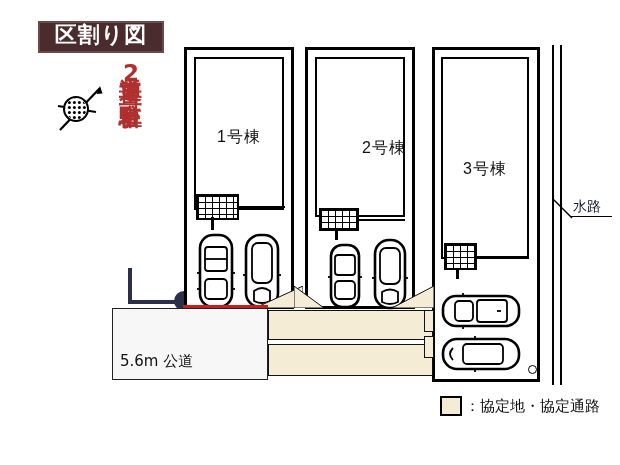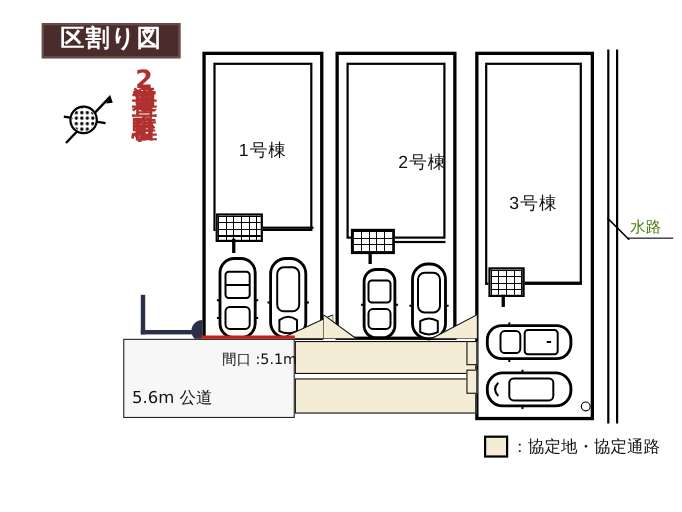--- a/index.html
+++ b/index.html
@@ -190,21 +190,21 @@
     top: 45px;
     width: 2px;
     height: 340px;
     background: #000;
   }
   #waterway-label {
     position: absolute;
     left: 573px;
     top: 198px;
     font-size: 14px;
-    color: #4d7c0f;
+    color: #0f172a;
     font-family: Liberation Serif, serif;
     white-space: nowrap;
   }
   #waterway-underline {
     position: absolute;
     left: 570px;
     top: 216px;
     width: 42px;
     height: 1px;
     background: #000;
@@ -332,21 +332,21 @@
         <rect x="8" y="10" width="20" height="36" rx="6"></rect>
         <path d="M10 54 Q18 49 26 54 L26 64 Q18 68 10 64 Z"></path>
         <line x1="3" y1="40" x2="0" y2="40"></line>
         <line x1="33" y1="40" x2="36" y2="40"></line>
       </g>
     </svg>
   </div>
 
   <div class="plot-outer" style="left:432px; top:47px; width:108px; height:335px;"></div>
   <div class="house" style="left:441px; top:57px; width:88px; height:202px;"></div>
-  <div class="house-label" style="left:441px; top:159px; width:88px;margin-top:16px;">3号棟</div>
+  <div class="house-label" style="left:441px; top:159px; width:88px;">3号棟</div>
   <div class="terrace" style="left:444px; top:243px; width:33px; height:27px;"></div>
   <div class="terrace-stem" style="left:456px; top:268px; height:11px;"></div>
   <div class="terrace-arm" style="left:477px; top:256px; width:52px;"></div>
 
   <div class="car" style="left:441px; top:293px;">
     <svg width="80" height="36" viewBox="0 0 80 36">
       <g fill="#fff" stroke="#000" stroke-width="2.6">
         <rect x="2" y="3" width="76" height="30" rx="13"></rect>
       </g>
       <g fill="none" stroke="#000" stroke-width="1.8">
@@ -389,21 +389,20 @@
     </svg>
   </div>
 
   <div class="beige" style="left:268px; top:310px; width:165px; height:30px;"></div>
   <div class="beige" style="left:268px; top:344px; width:165px; height:32px;"></div>
   <div class="beige" style="left:424px; top:310px; width:10px; height:22px;"></div>
   <div class="beige" style="left:424px; top:336px; width:10px; height:22px;"></div>
 
   <div id="frontage-redline"></div>
   <div id="road-block"></div>
-  <div id="frontage-label">間口 :5.1m</div>
   <div id="road-label">5.6m 公道</div>
 
   <div class="waterway-line" style="left:552px;"></div>
   <div class="waterway-line" style="left:560px;"></div>
   <div style="position:absolute;left:552px;top:198px;">
     <svg width="22" height="22" viewBox="0 0 22 22">
       <line x1="0" y1="0" x2="20" y2="20" stroke="#000" stroke-width="1.4"></line>
     </svg>
   </div>
   <div id="waterway-label">水路</div>

